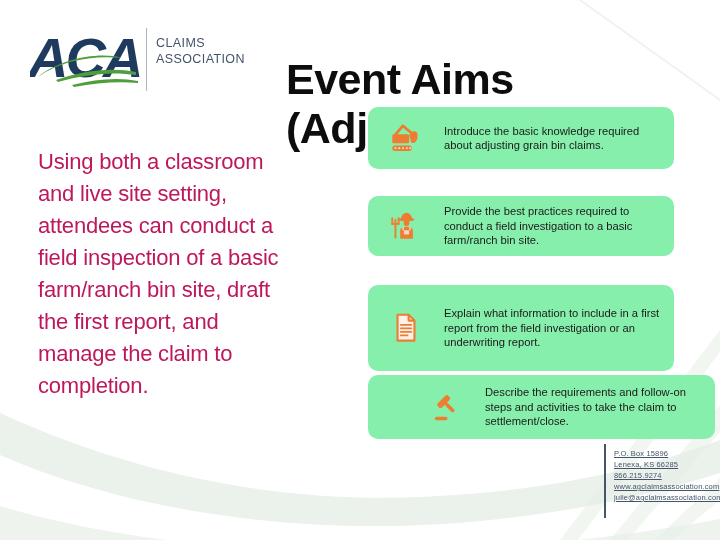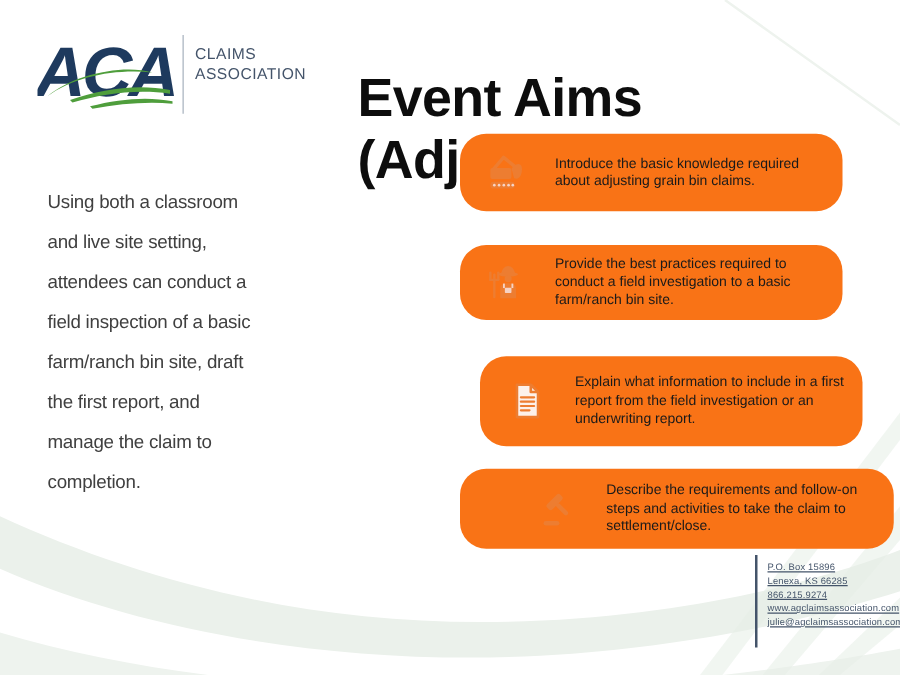--- a/index.html
+++ b/index.html
@@ -18,33 +18,33 @@
 
   
   .page-title{
     left:286px;top:55px;width:400px;
     font-size:43px;font-weight:700;color:#0d0d0d;letter-spacing:-0.5px;
   }
 
   
   .intro{
     left:38px;top:146px;width:330px;
-    font-size:15px;line-height:32px;color:#404040;
+    font-size:22px;line-height:32px;color:#be185d;
     white-space:pre-line;letter-spacing:-0.2px;
   }
 
   
   .card{
     position:absolute;left:368px;width:306px;
-    background:#f97316;border-radius:21px;
+    background:#86efac;border-radius:10px;
     display:flex;align-items:center;z-index:2;
   }
   .card-1{top:107px;height:62px;}
   .card-2{top:196px;height:60px;}
-  .card-3{top:285px;height:72px;margin-left:16px;}
+  .card-3{top:285px;height:86px;}
   .card-4{top:375px;height:64px;padding-left:41px;}
   .card .icon-wrap{width:76px;display:flex;justify-content:center;flex:0 0 auto;}
   .card .card-text{
     flex:1;padding-right:14px;
     font-size:11.2px;line-height:14.4px;color:#1a1a1a;
   }
 
   
   .contact-rule{left:604px;top:444px;width:1.5px;height:74px;background:#44546a;}
   .contact{

